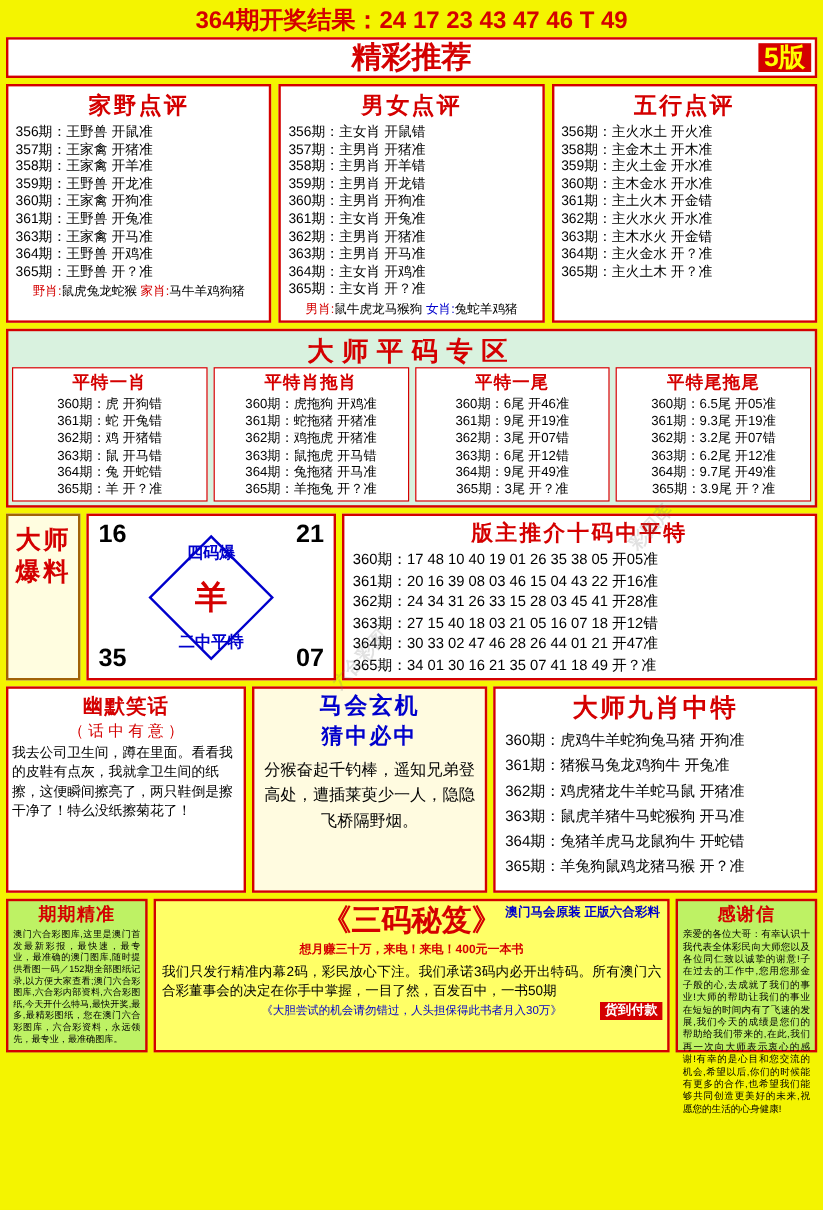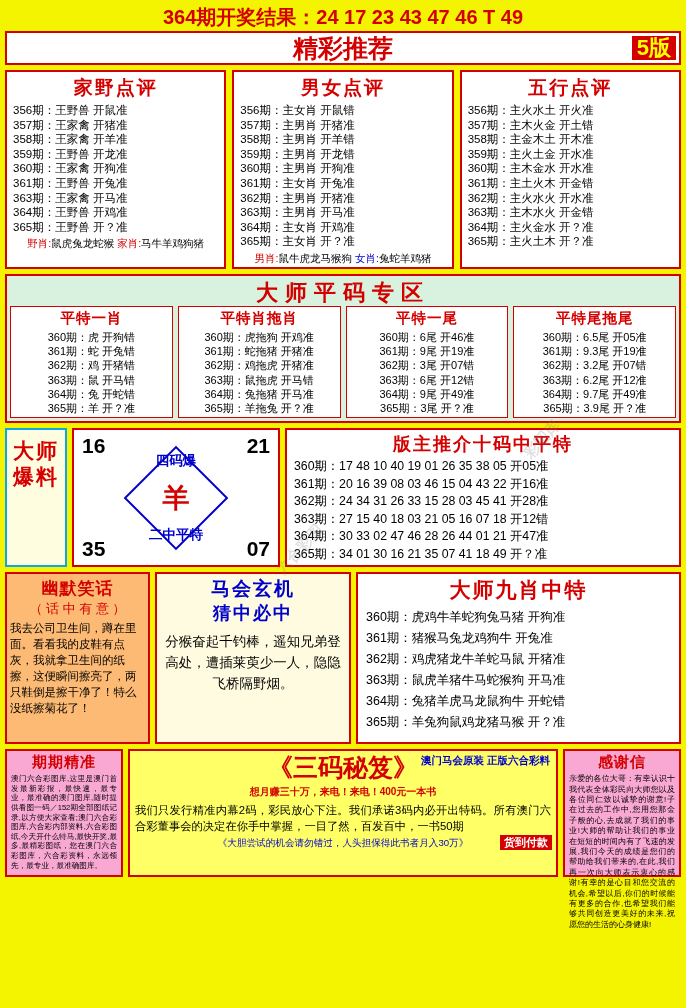--- a/index.html
+++ b/index.html
@@ -132,21 +132,21 @@
   .subpanel .row { font-size: 11px; line-height: 14.2px; text-align: center; }
 
   
   .midrow {
     margin-top: 5px;
     display: flex;
     gap: 5px;
   }
   .baoliao {
     width: 62px;
-    border: 2px solid #0ea5e9;
+    border: 2px solid #a16207;
     background: #fffde0;
     color: #d40000;
     font-size: 21px;
     font-weight: bold;
     text-align: center;
     line-height: 26px;
     padding: 8px 2px;
     letter-spacing: 2px;
   }
   .numbox {
@@ -220,23 +220,23 @@
   .tuijie .row { font-size: 12.3px; line-height: 17.5px; padding-left: 4px; }
 
   
   .botrow {
     margin-top: 5px;
     display: flex;
     gap: 5px;
     height: 172px;
   }
   .joke {
-    width: 145px;
-    border: 2px solid #d40000;
-    background: #fdba74;
+    width: 200px;
+    border: 2px solid #d40000;
+    background: #ffffff;
     padding: 3px;
   }
   .joke h4 {
     margin: 0;
     text-align: center;
     color: #d40000;
     font-size: 17px;
     font-weight: bold;
     letter-spacing: 1px;
   }
@@ -299,21 +299,21 @@
 
   
   .footrow {
     margin-top: 5px;
     display: flex;
     gap: 5px;
     height: 128px;
   }
   .fpanel {
     border: 2px solid #d40000;
-    background: #f9a8d4;
+    background: #bef264;
     padding: 2px;
   }
   .fleft { width: 118px; }
   .fmid { flex: 1; background: #ffff66; }
   .fright { width: 118px; }
   .fpanel h5 {
     margin: 0 0 2px 0;
     text-align: center;
     color: #d40000;
     font-size: 15px;
@@ -441,21 +441,20 @@
       <div class="foot">
         <span class="red">男肖:</span><span>鼠牛虎龙马猴狗</span>
         <span class="blue">女肖:</span><span>兔蛇羊鸡猪</span>
       </div>
     </div>
 
     <div class="panel">
       <h3>五行点评</h3>
       <div class="rows">
         <div class="row">356期：主火水土 开火准</div>
-        <div class="row">357期：主木火金 开土错</div>
         <div class="row">358期：主金木土 开木准</div>
         <div class="row">359期：主火土金 开水准</div>
         <div class="row">360期：主木金水 开水准</div>
         <div class="row">361期：主土火木 开金错</div>
         <div class="row">362期：主火水火 开水准</div>
         <div class="row">363期：主木水火 开金错</div>
         <div class="row">364期：主火金水 开？准</div>
         <div class="row">365期：主火土木 开？准</div>
       </div>
       <div class="foot">&nbsp;</div>

